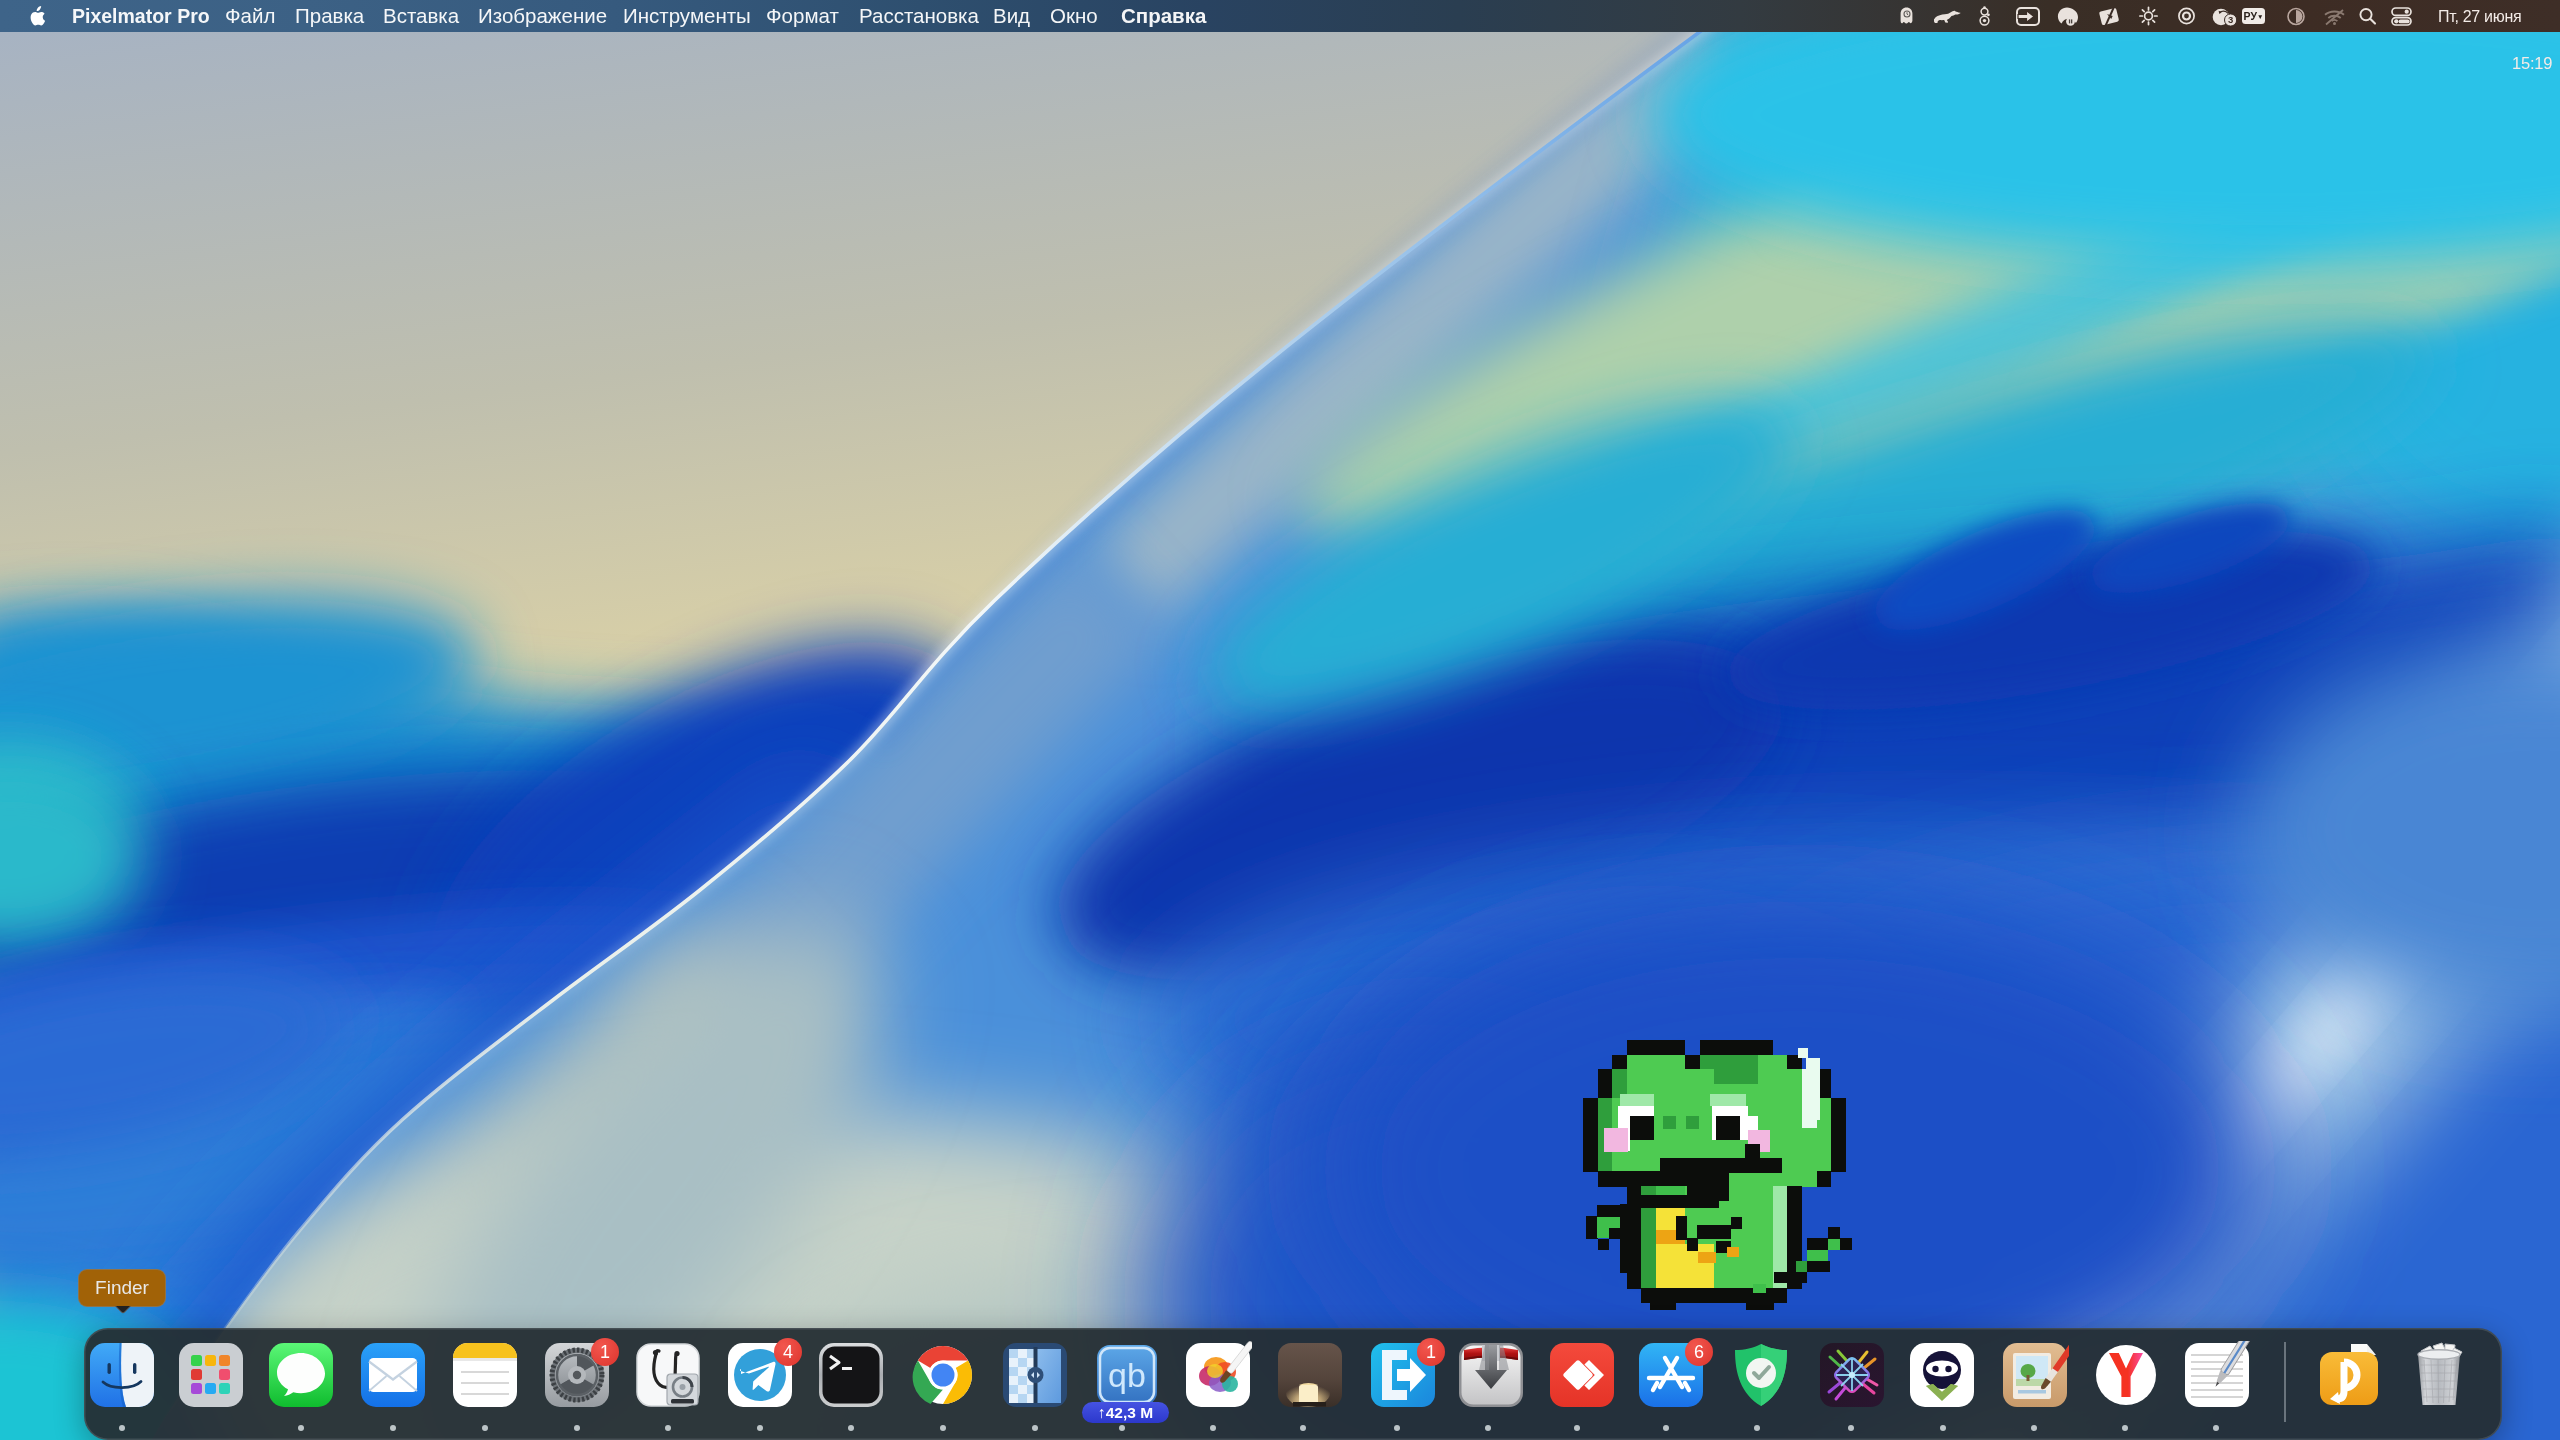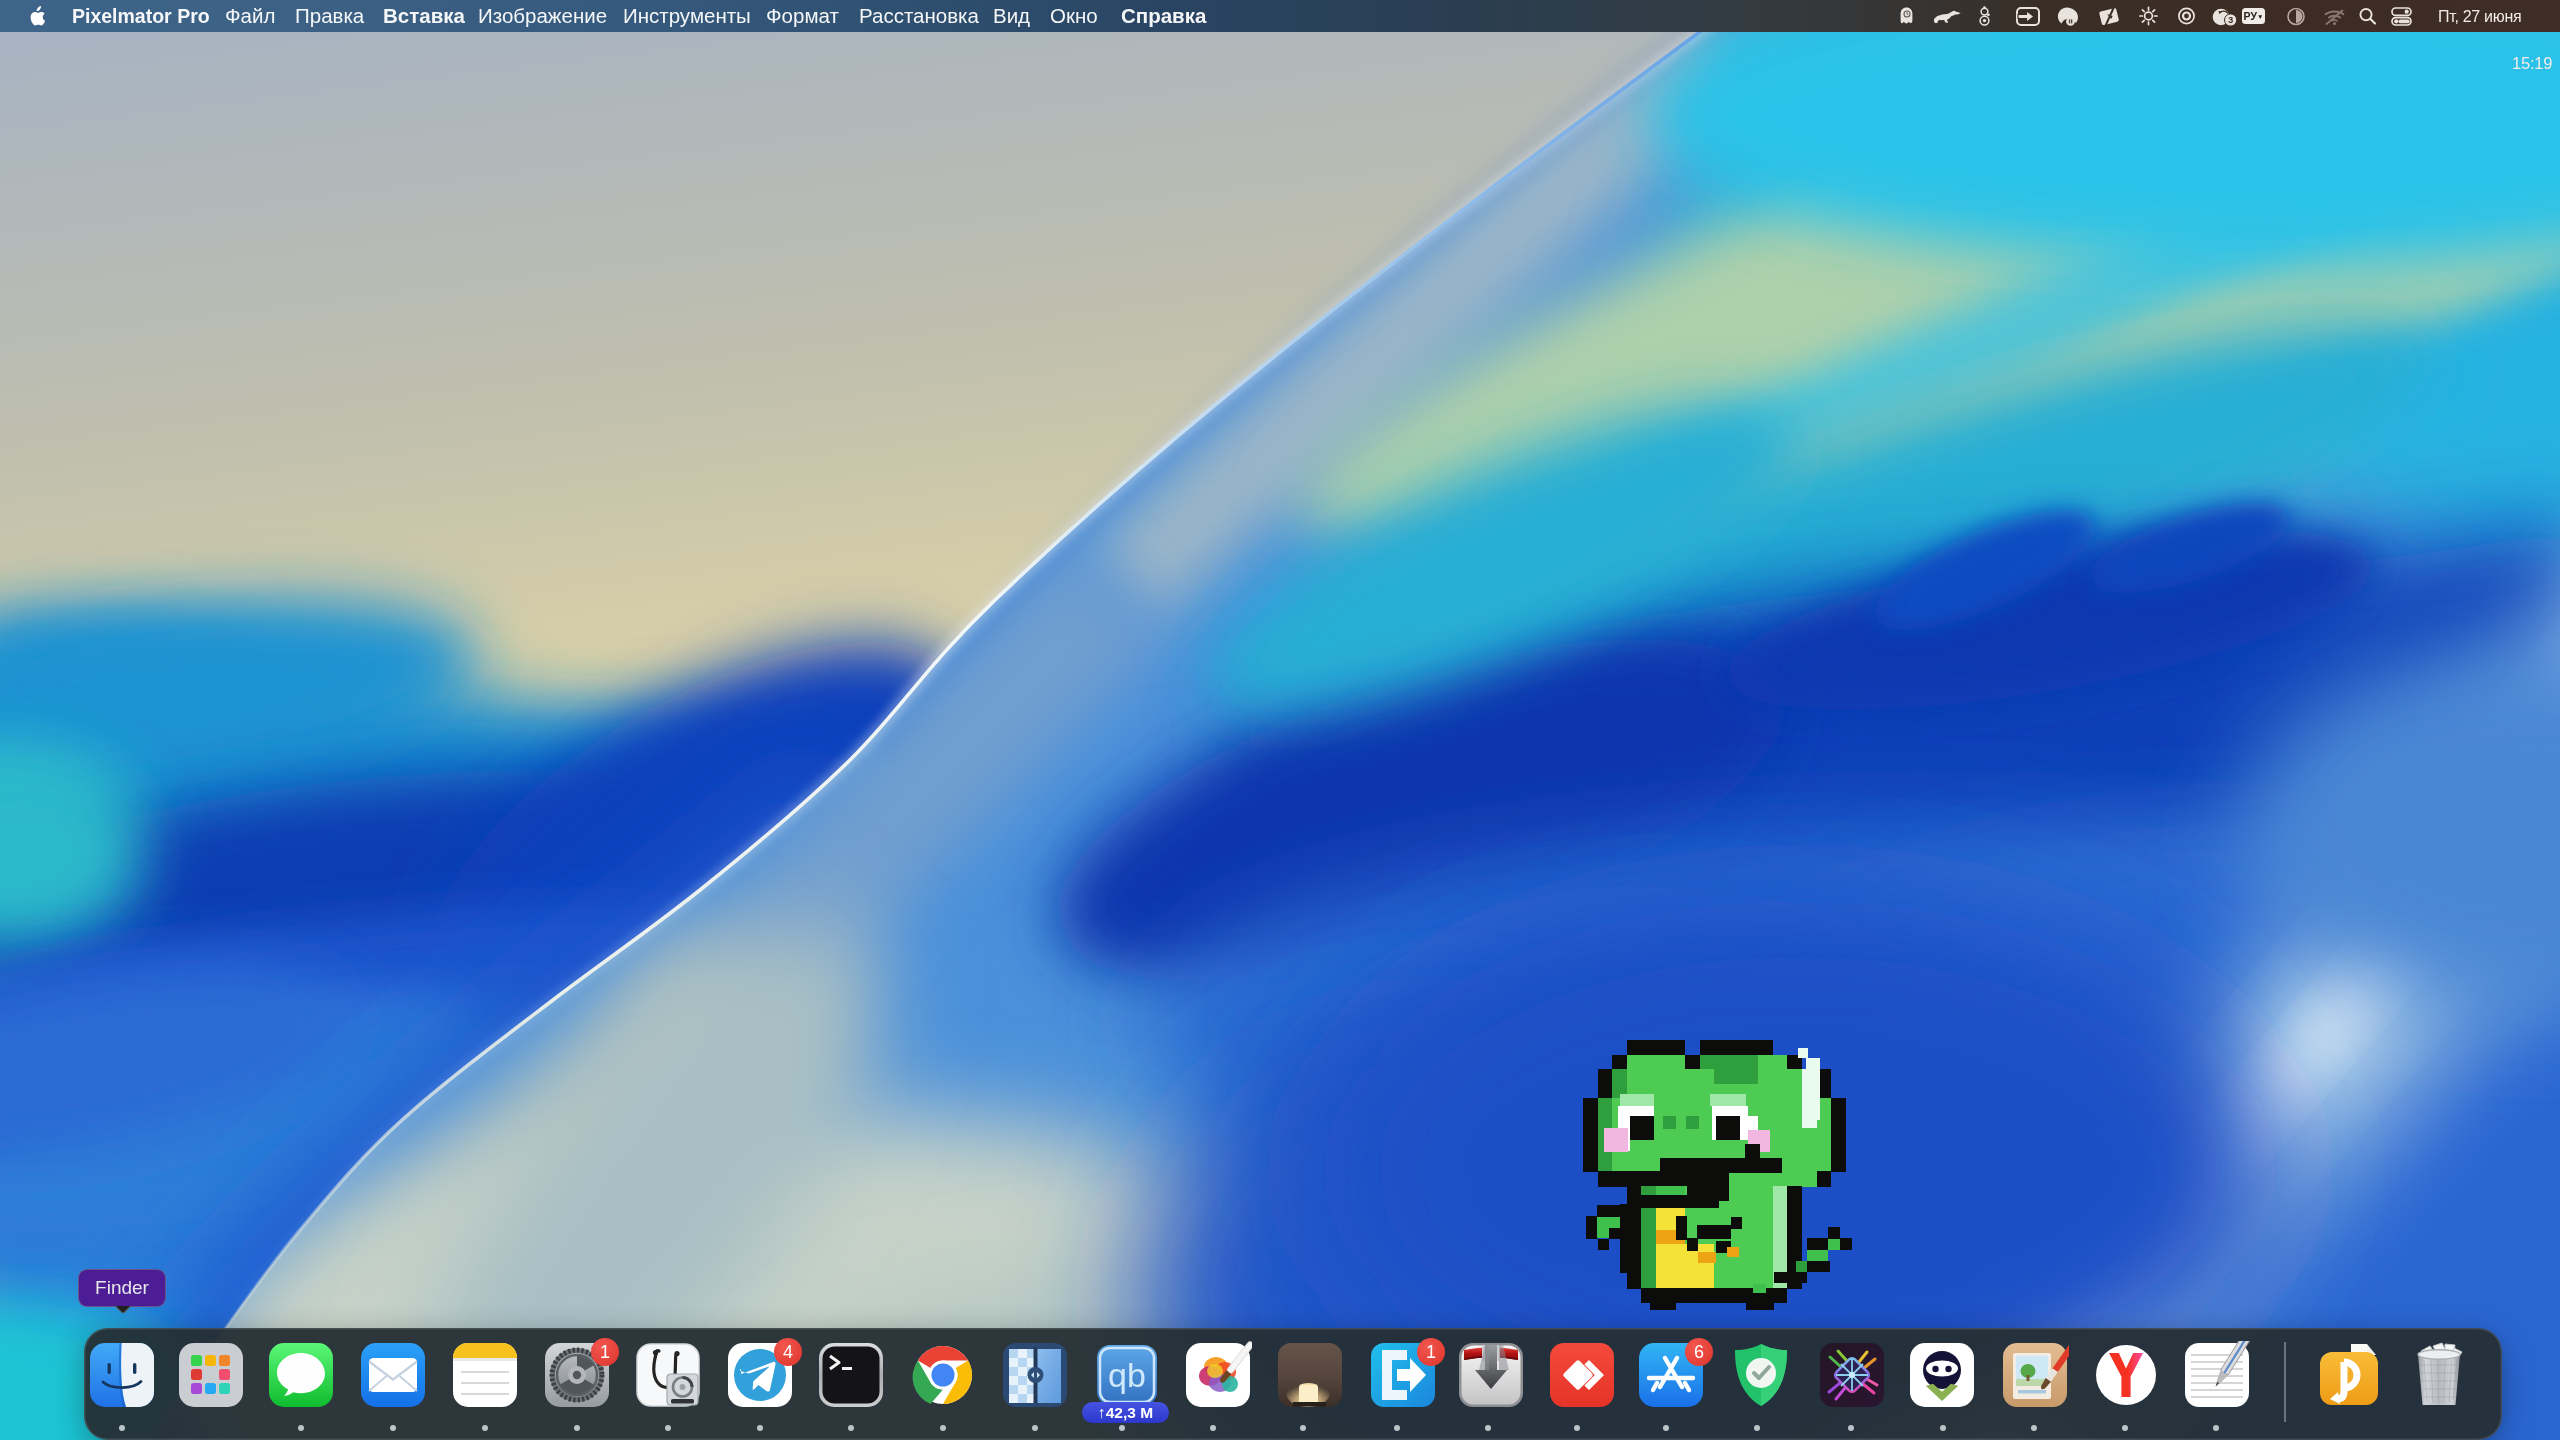--- a/index.html
+++ b/index.html
@@ -15,21 +15,21 @@
   box-shadow:inset 0 0 0 1.5px rgba(160,170,175,0.22), 0 8px 30px rgba(0,0,0,0.3); }
 .badge { position:absolute; top:1338px; width:28px; height:28px; border-radius:50%;
   background:radial-gradient(circle at 35% 30%, #f2564e, #dd342c);
   color:#fff; font-size:18px; text-align:center; line-height:28px; }
 .dot { position:absolute; top:1424.5px; width:6px; height:6px; border-radius:50%;
   background:rgba(225,232,235,0.8); }
 #qblabel { position:absolute; left:1082px; top:1402px; width:87px; height:21px;
   background:linear-gradient(180deg,#4553e2,#2c38cc); border-radius:11px;
   color:#fff; font-size:15.5px; font-weight:700; text-align:center; line-height:21px; }
 #tooltip { position:absolute; left:78px; top:1269px; width:88px; height:38px;
-  background:#4c1d95; border:1px solid rgba(130,130,130,0.55); border-radius:9px;
+  background:#a16207; border:1px solid rgba(130,130,130,0.55); border-radius:9px;
   color:#e8e8e8; font-size:19px; text-align:center; line-height:36px; }
 #tooltip-arrow { position:absolute; left:50%; top:100%; margin-left:-10px;
   width:20px; height:20px; overflow:hidden; }
 #tooltip-arrow::before { content:""; position:absolute; left:3px; top:-11px;
   width:14px; height:14px; background:#222222; border:1px solid rgba(130,130,130,0.55);
   transform:rotate(45deg); border-radius:3px; }
 </style></head>
 <body>
 <div id="stage">
 <svg id="wp" width="2560" height="1440" viewBox="0 0 2560 1440" xmlns="http://www.w3.org/2000/svg">
@@ -294,21 +294,21 @@
 <rect x="1746" y="1294" width="28" height="16" fill="#0c0d0b"></rect>
 <rect x="1753" y="1284" width="13" height="9" fill="#3fbf4b"></rect>
 </svg>
 <div id="menubar">
       <svg style="position:absolute;left:27px;top:6px" width="19" height="21" viewBox="0 0 19 21">
         <path fill="#fff" d="M12.9 3.4c.8-1 1.4-2.3 1.2-3.4-1.1.1-2.4.8-3.2 1.7-.7.8-1.4 2.2-1.2 3.4 1.3.1 2.4-.7 3.2-1.7zM15.7 11.1c0-2.2 1.8-3.3 1.9-3.4-1-1.5-2.6-1.7-3.2-1.7-1.4-.1-2.7.8-3.3.8-.7 0-1.8-.8-3-.8-1.5 0-2.9.9-3.7 2.2-1.6 2.7-.4 6.8 1.1 9 .7 1.1 1.6 2.3 2.8 2.3 1.1 0 1.6-.7 2.9-.7 1.4 0 1.8.7 3 .7s2-1.1 2.7-2.2c.9-1.2 1.2-2.4 1.2-2.5 0 0-2.4-.9-2.4-3.7z"></path>
       </svg>
       <span style="position:absolute;left:72px;top:0;font-weight:700;font-size:19.5px;">Pixelmator Pro</span>
       <span style="position:absolute;left:225px;top:0;font-weight:400;font-size:20.5px;">Файл</span>
       <span style="position:absolute;left:295px;top:0;font-weight:400;font-size:20.5px;">Правка</span>
-      <span style="position:absolute;left:383px;top:0;font-weight:700;font-size:20.5px;">Вставка</span>
+      <span style="position:absolute;left:383px;top:0;font-weight:400;font-size:20.5px;">Вставка</span>
       <span style="position:absolute;left:478px;top:0;font-weight:400;font-size:20.5px;">Изображение</span>
       <span style="position:absolute;left:623px;top:0;font-weight:400;font-size:20.5px;">Инструменты</span>
       <span style="position:absolute;left:766px;top:0;font-weight:400;font-size:20.5px;">Формат</span>
       <span style="position:absolute;left:859px;top:0;font-weight:400;font-size:20.5px;">Расстановка</span>
       <span style="position:absolute;left:993px;top:0;font-weight:400;font-size:20.5px;">Вид</span>
       <span style="position:absolute;left:1050px;top:0;font-weight:400;font-size:20.5px;">Окно</span>
       <span style="position:absolute;left:1121px;top:0;font-weight:700;font-size:20.5px;">Справка</span>
     </div>
 <svg style="position:absolute;left:1897px;top:7px" width="19" height="18" viewBox="0 0 19 18">
       <path fill="#e9e2dd" d="M9.5.4C6 .4 3.6 3 3.6 6.4v7.4c0 .5.2 2.5 1.3 2.5 1 0 .9-1.4 1.9-1.4 1 0 1 1.6 2.5 1.6s1.8-1.6 2.6-1.6c.9 0 .9 1.3 1.9 1.3s1.6-1.9 1.6-2.4V6.4C15.4 3 13 .4 9.5.4z"></path>

